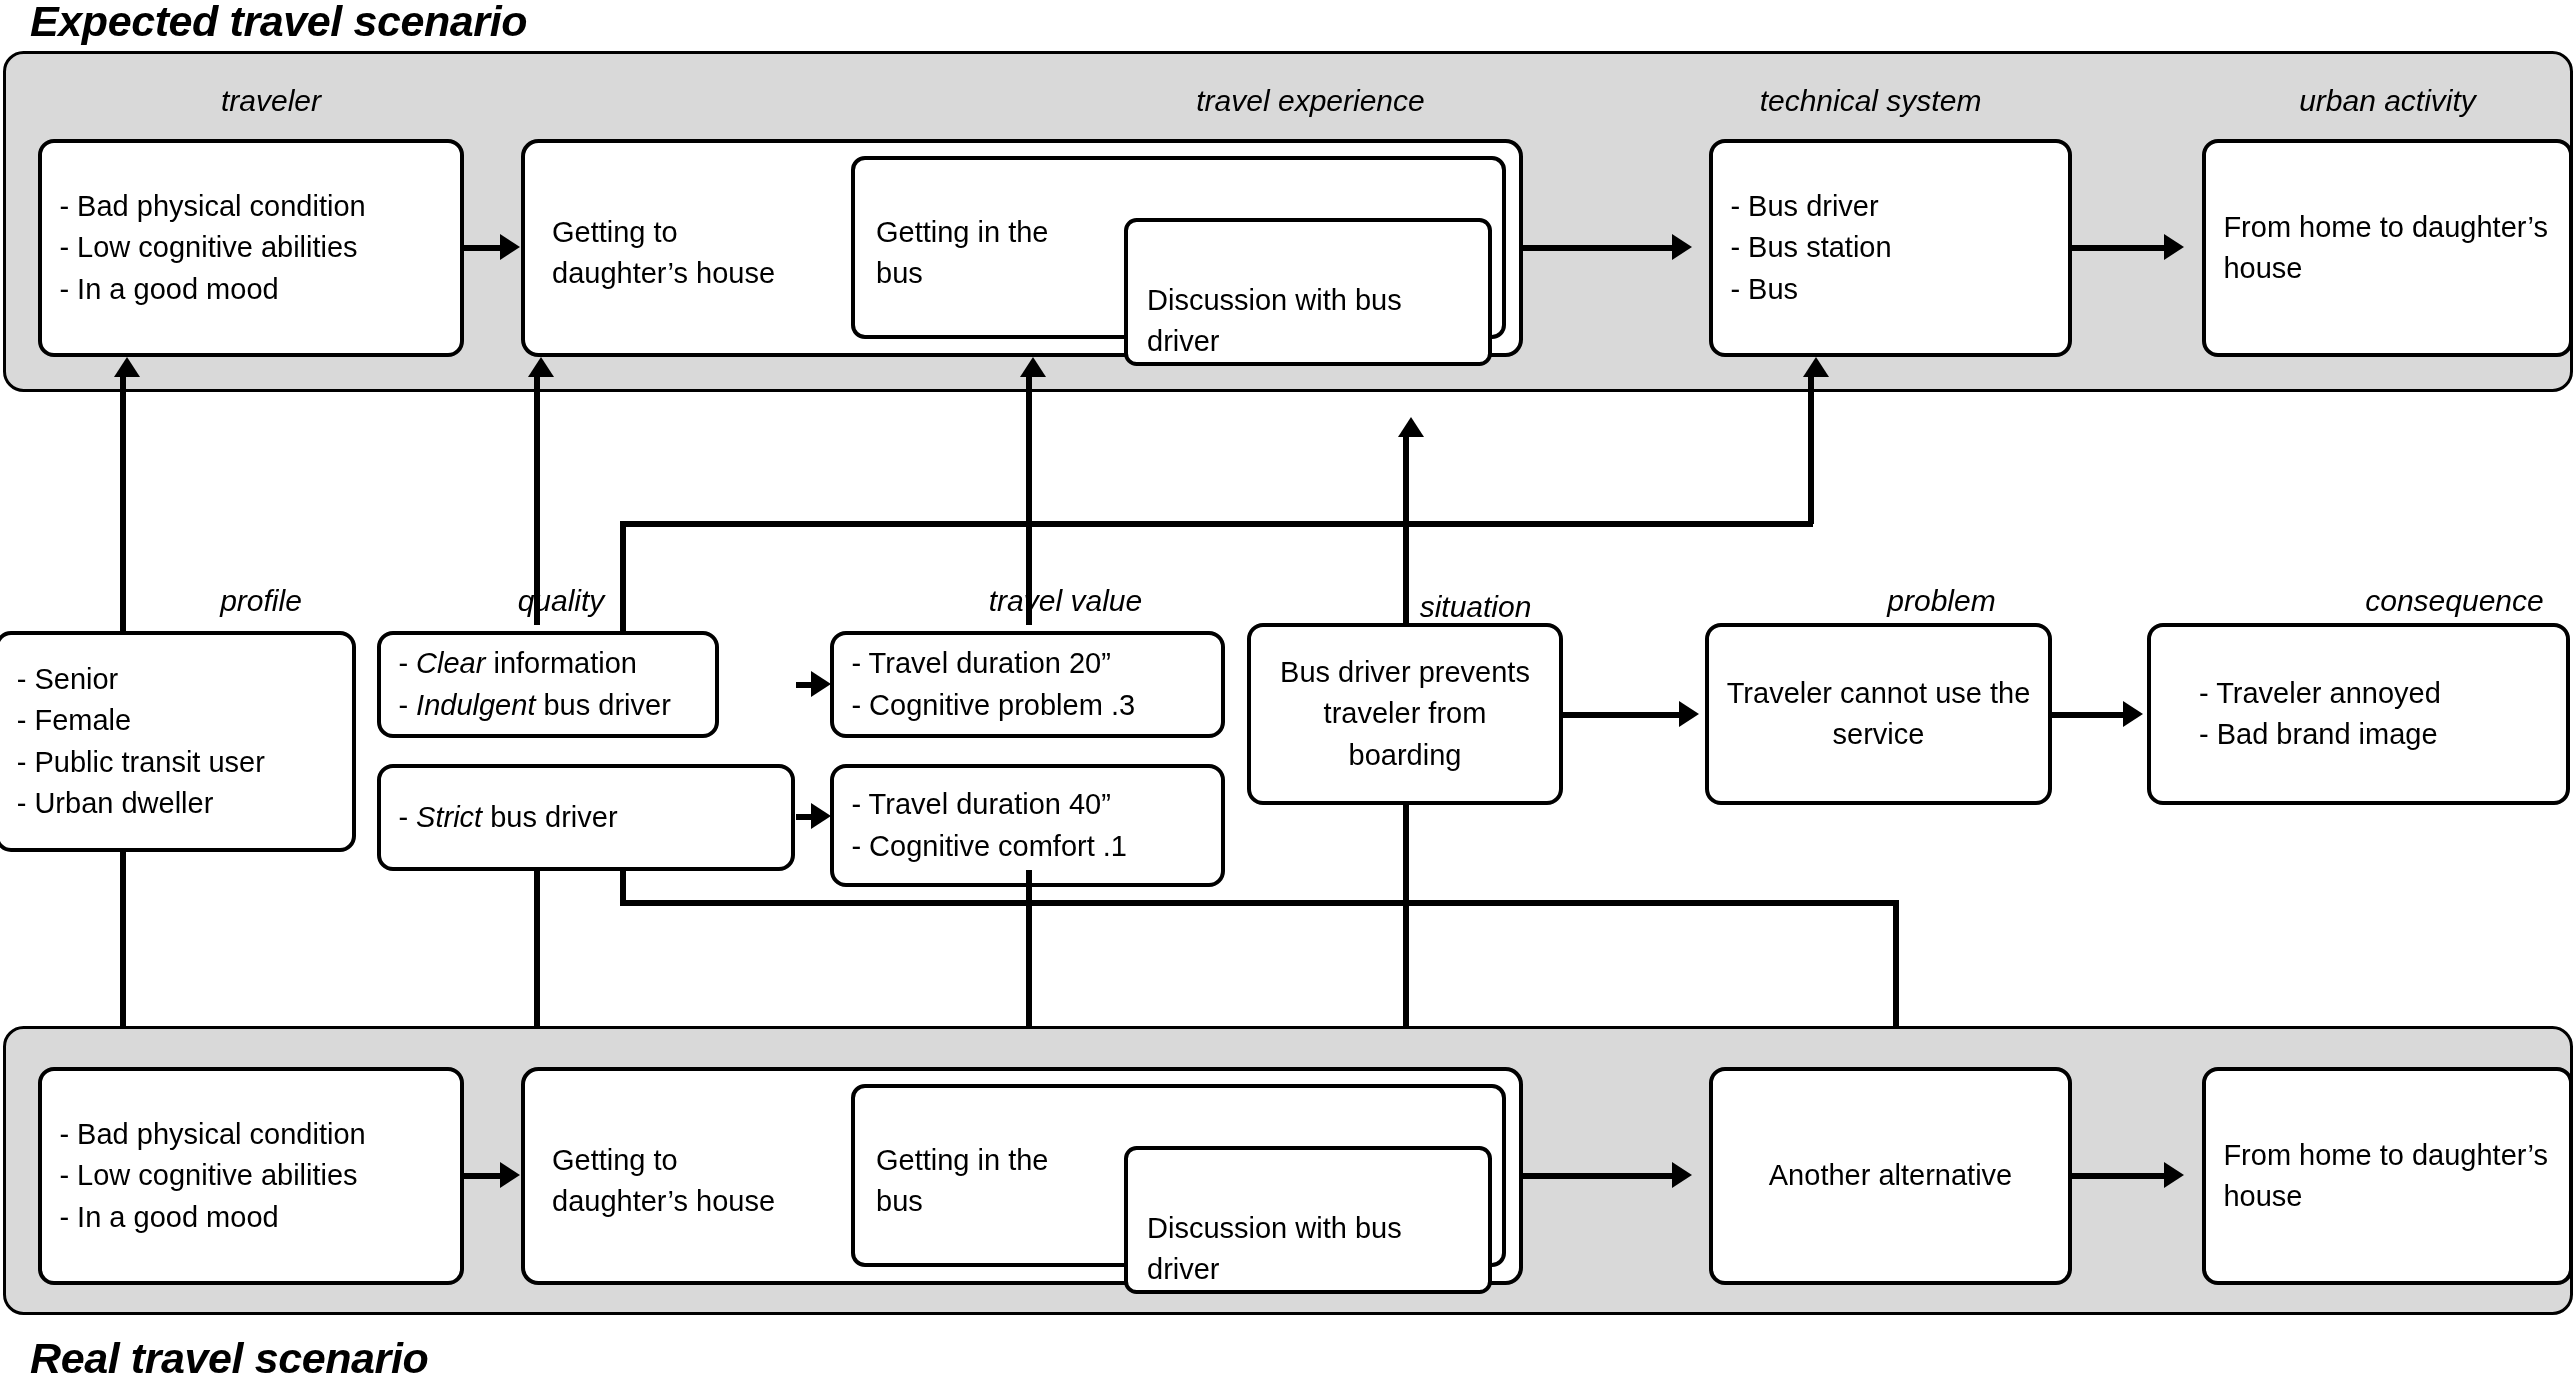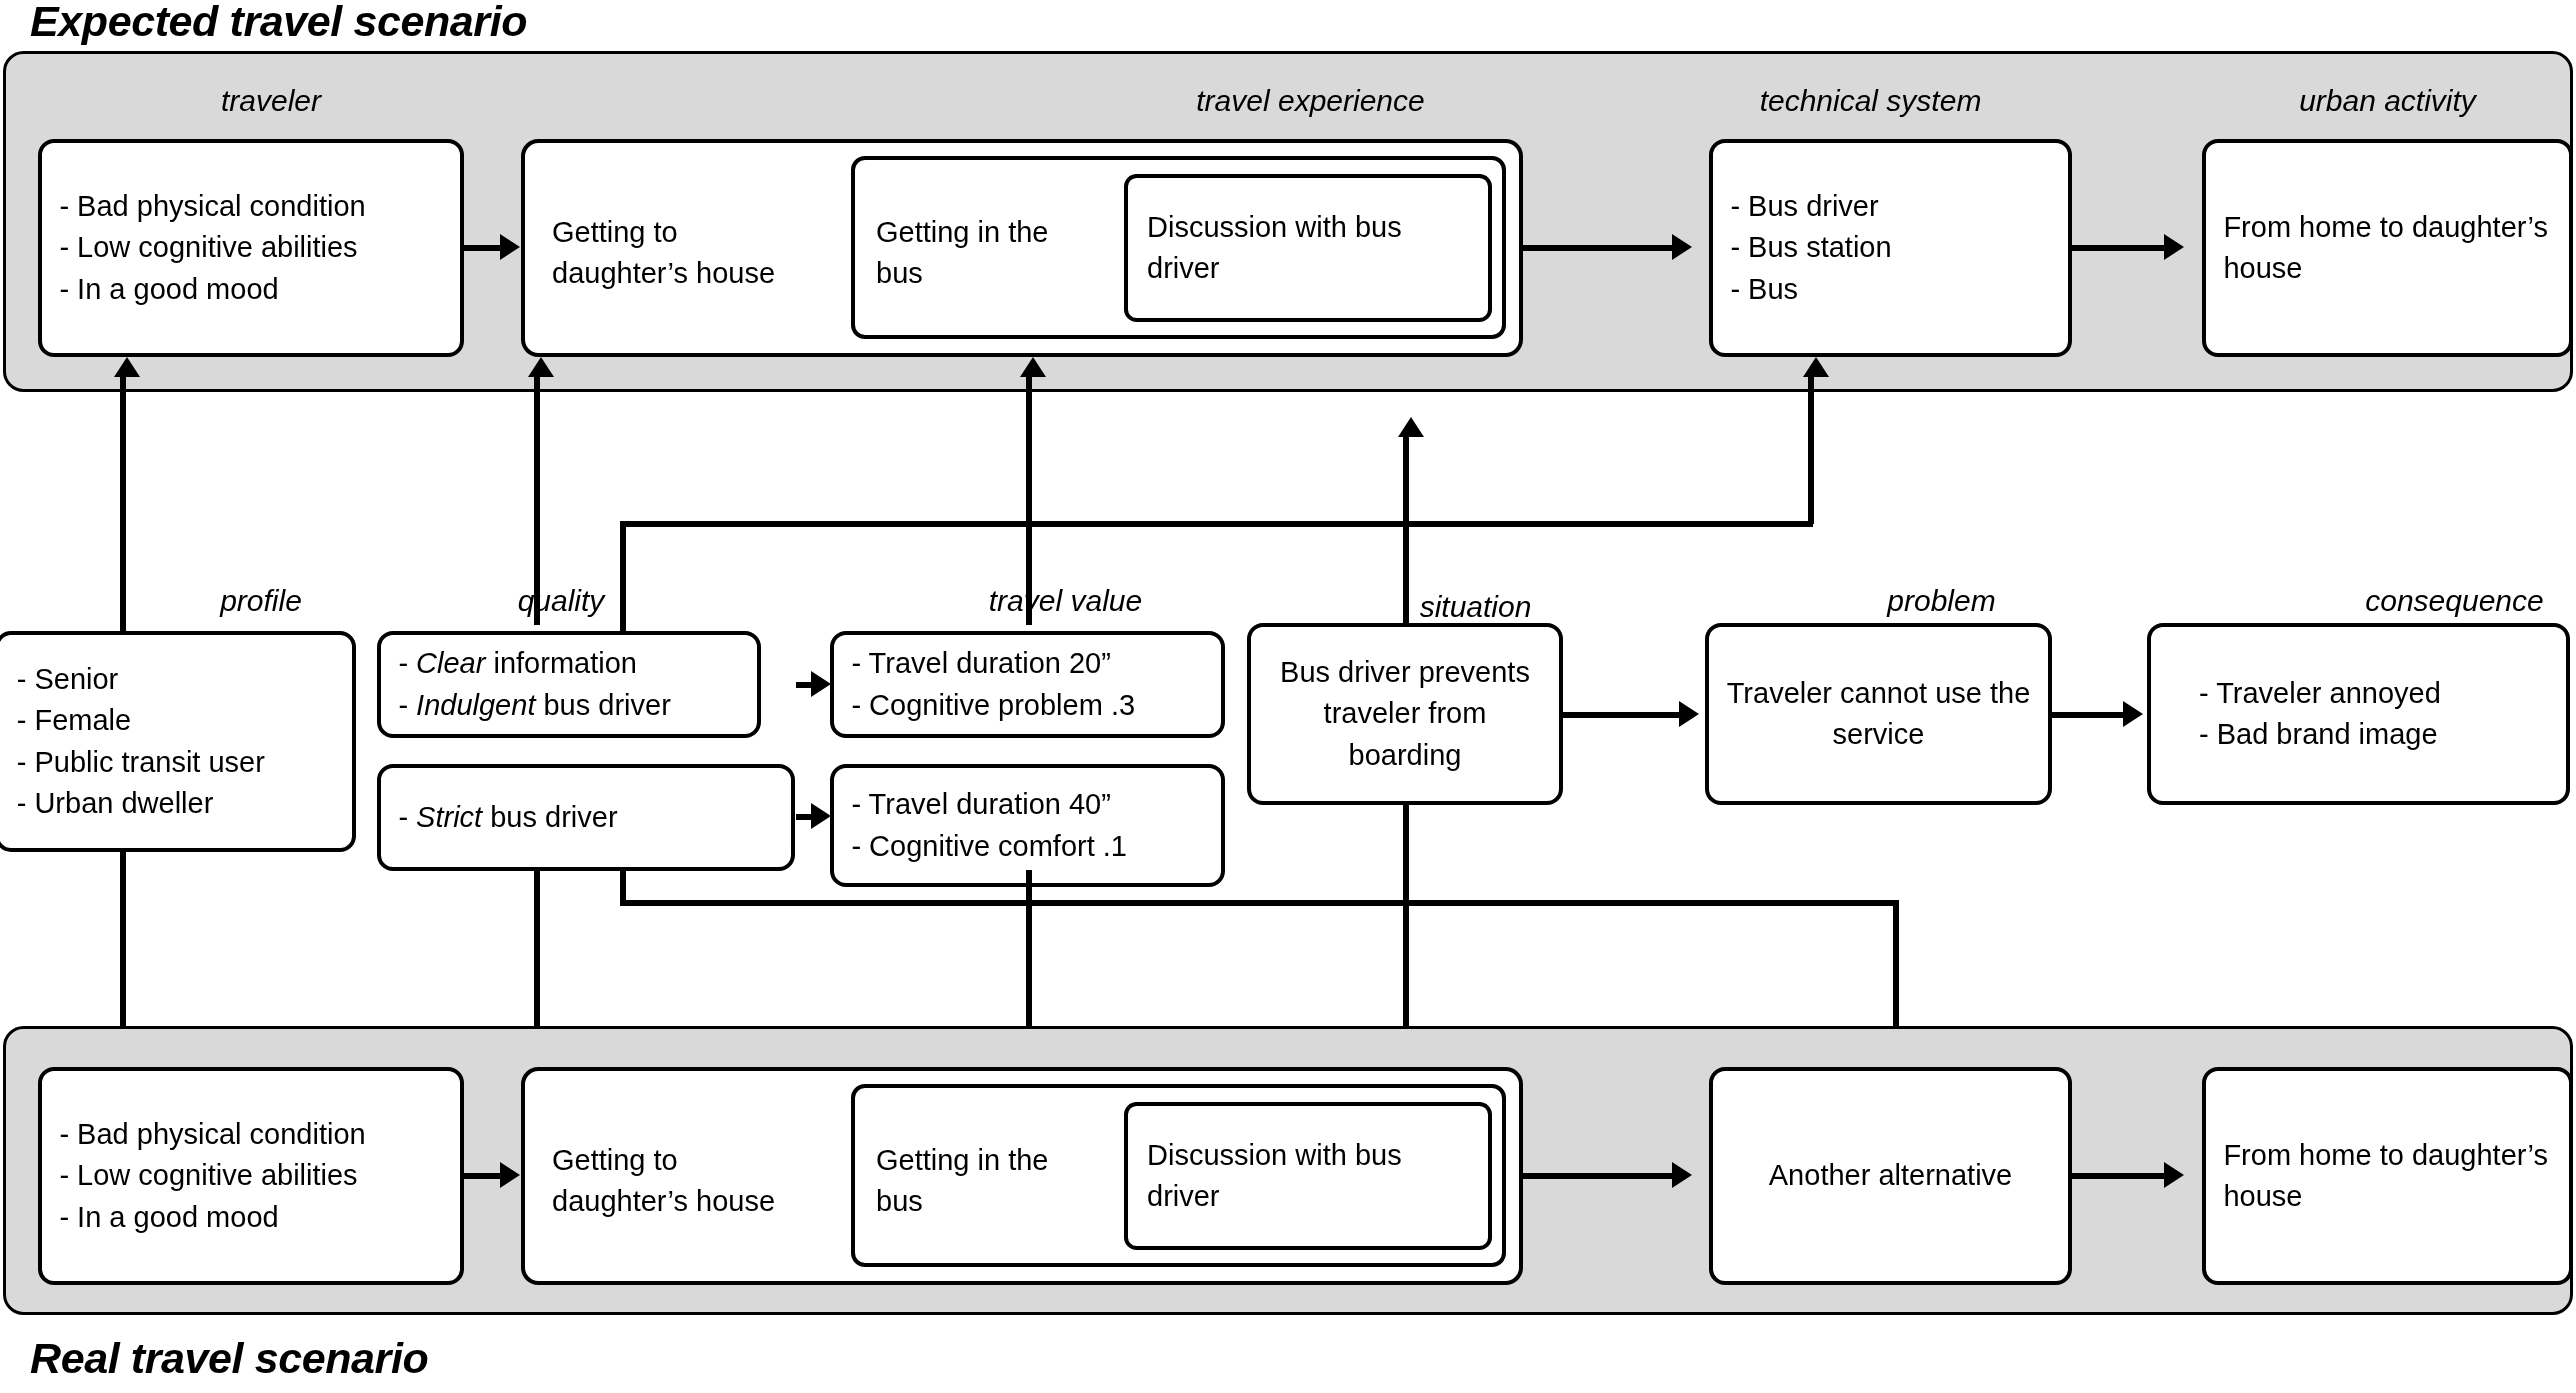--- a/index.html
+++ b/index.html
@@ -44,21 +44,21 @@
 
   
   .frame-outer{
     position:absolute;background:#fff;border:4px solid #000;border-radius:17.4px;box-sizing:border-box;
   }
   .frame-mid{
     position:absolute;background:#fff;border:4px solid #000;border-radius:14px;box-sizing:border-box;
   }
   .frame-in{
     position:absolute;background:#fff;border:4px solid #000;border-radius:12.6px;box-sizing:border-box;
-    display:flex;flex-direction:column;justify-content:center;padding:0 19px;font-size:29px;line-height:1.42;
+    display:flex;flex-direction:column;justify-content:flex-end;padding:0 19px;font-size:29px;line-height:1.42;margin-top:44px;
   }
   .inline-text{
     position:absolute;font-size:29px;line-height:1.42;color:#000;
   }
 
   
   .ln-h{position:absolute;background:#000;height:5.5px;}
   .ln-v{position:absolute;background:#000;width:5.5px;}
   .arr{position:absolute;width:0;height:0;}
   .arr-r{border-top:13.4px solid transparent;border-bottom:13.4px solid transparent;border-left:20.5px solid #000;}
@@ -120,21 +120,21 @@
   <div class="cat-label" style="left:1839px;top:584px;width:205px;">problem</div>
   <div class="cat-label" style="left:2336px;top:584px;width:237px;">consequence</div>
 
   <div class="box pad" style="left:-4.7px;top:631px;width:361px;height:221px;">
     <div class="ln">- Senior</div>
     <div class="ln">- Female</div>
     <div class="ln">- Public transit user</div>
     <div class="ln">- Urban dweller</div>
   </div>
 
-  <div class="box pad" style="left:377px;top:631px;width:384px;height:107px;">
+  <div class="box pad" style="left:377px;top:631px;width:342px;height:107px;">
     <div class="ln">-&nbsp;<span class="em">Clear</span><span> information</span></div>
     <div class="ln">-&nbsp;<span class="em">Indulgent</span><span> bus driver</span></div>
   </div>
 
   <div class="box pad" style="left:377px;top:764px;width:418px;height:107px;">
     <div class="ln">-&nbsp;<span class="em">Strict</span><span> bus driver</span></div>
   </div>
 
   <div class="box pad" style="left:830px;top:631px;width:395px;height:107px;">
     <div class="ln">- Travel duration 20”</div>

